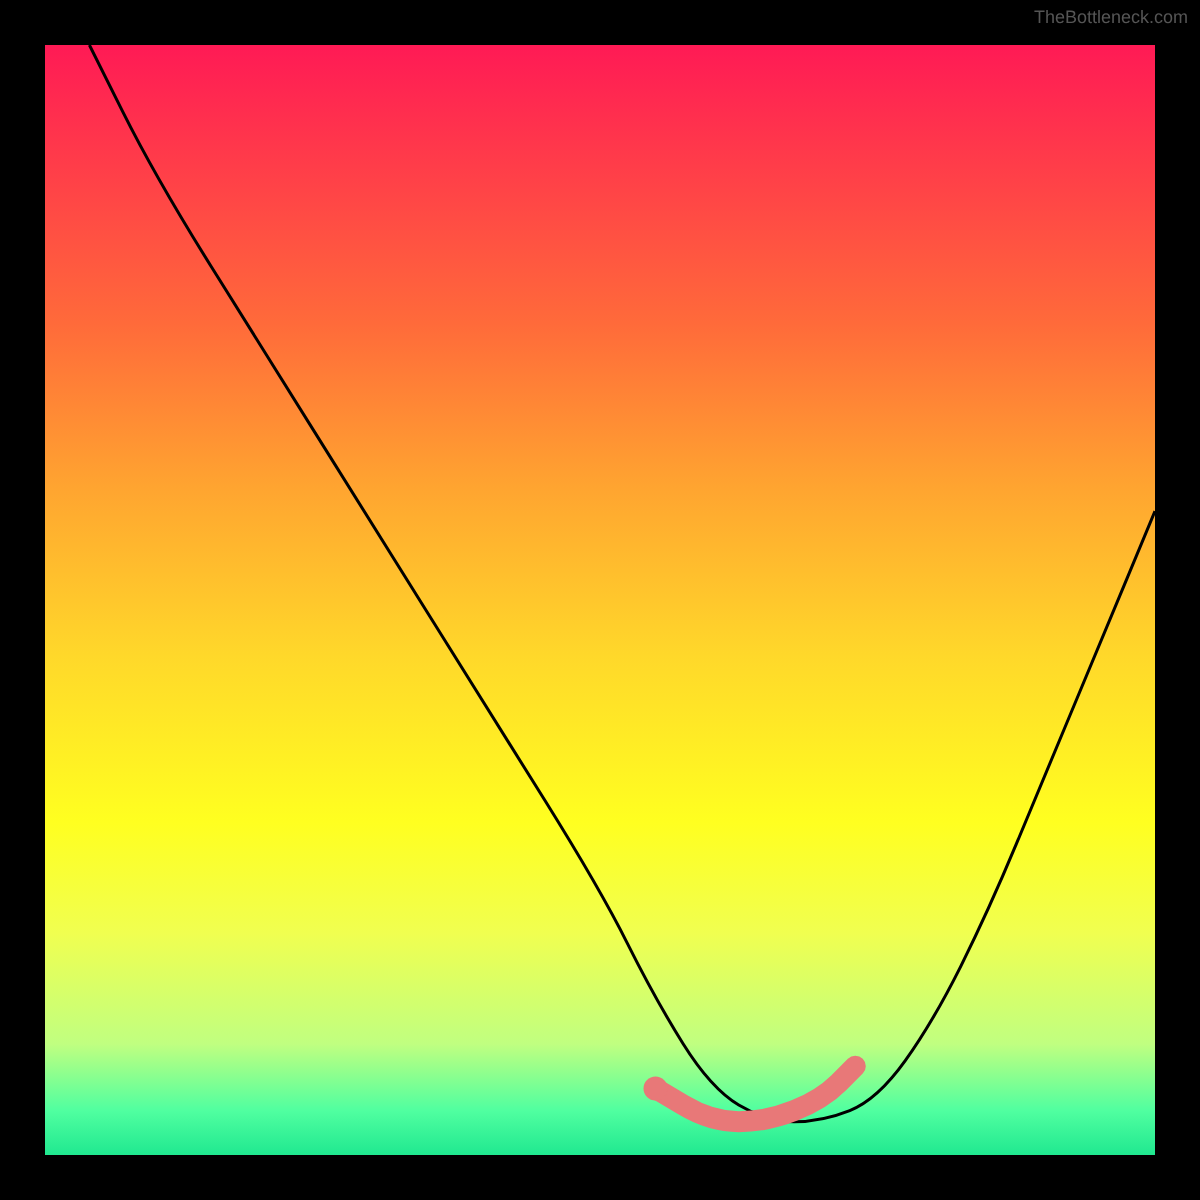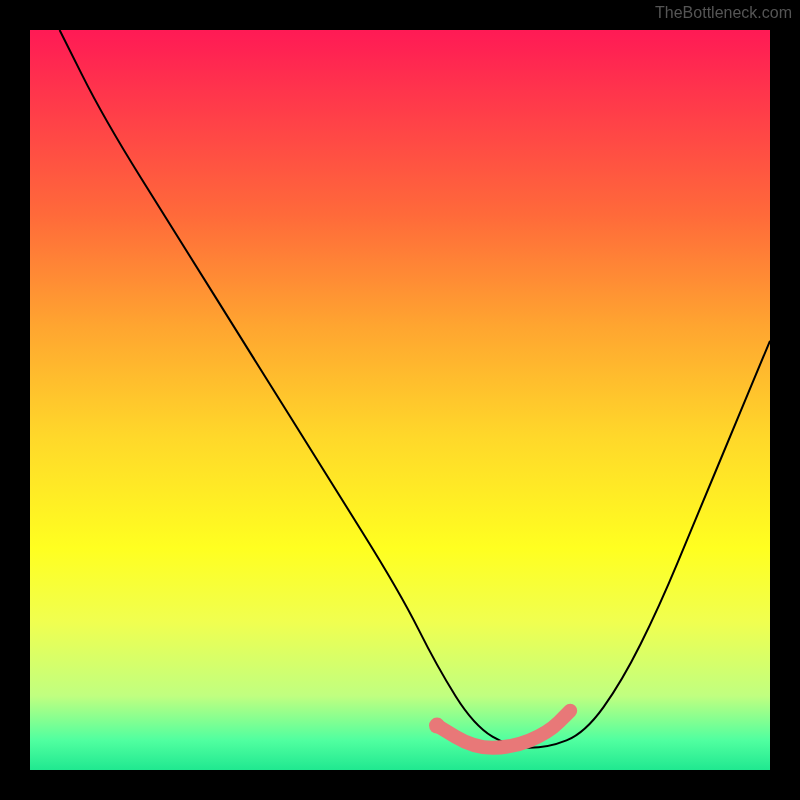--- a/index.html
+++ b/index.html
@@ -9,21 +9,21 @@
     background: #000;
     position: relative;
     font-family: Arial, sans-serif;
     overflow: hidden;
   }
   .watermark {
     position: absolute;
     top: 4px;
     right: 8px;
     color: #555;
-    font-size: 16px;
+    font-size: 12px;
     font-weight: 500;
     z-index: 10;
   }
   .chart-area {
     position: absolute;
     left: 30px;
     top: 30px;
     width: 740px;
     height: 740px;
     background: linear-gradient(to bottom,

